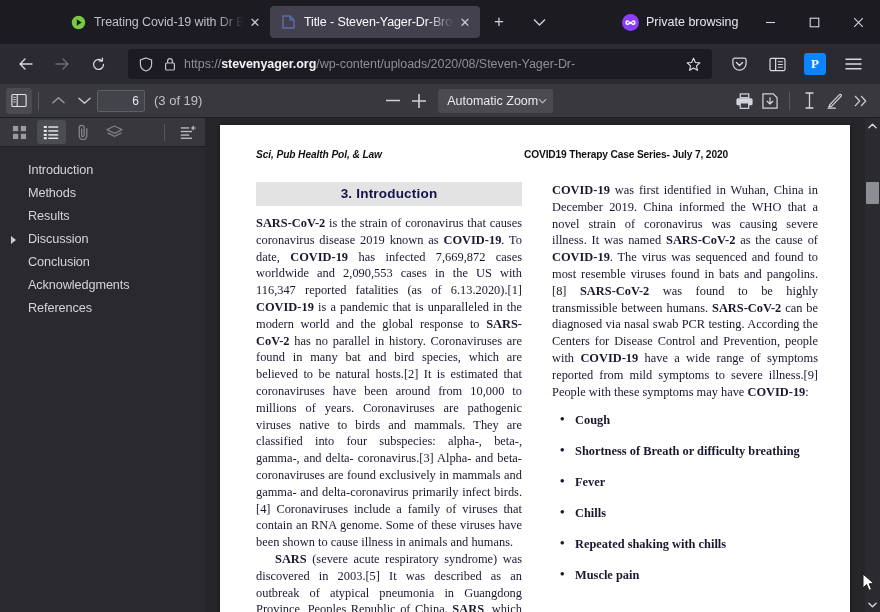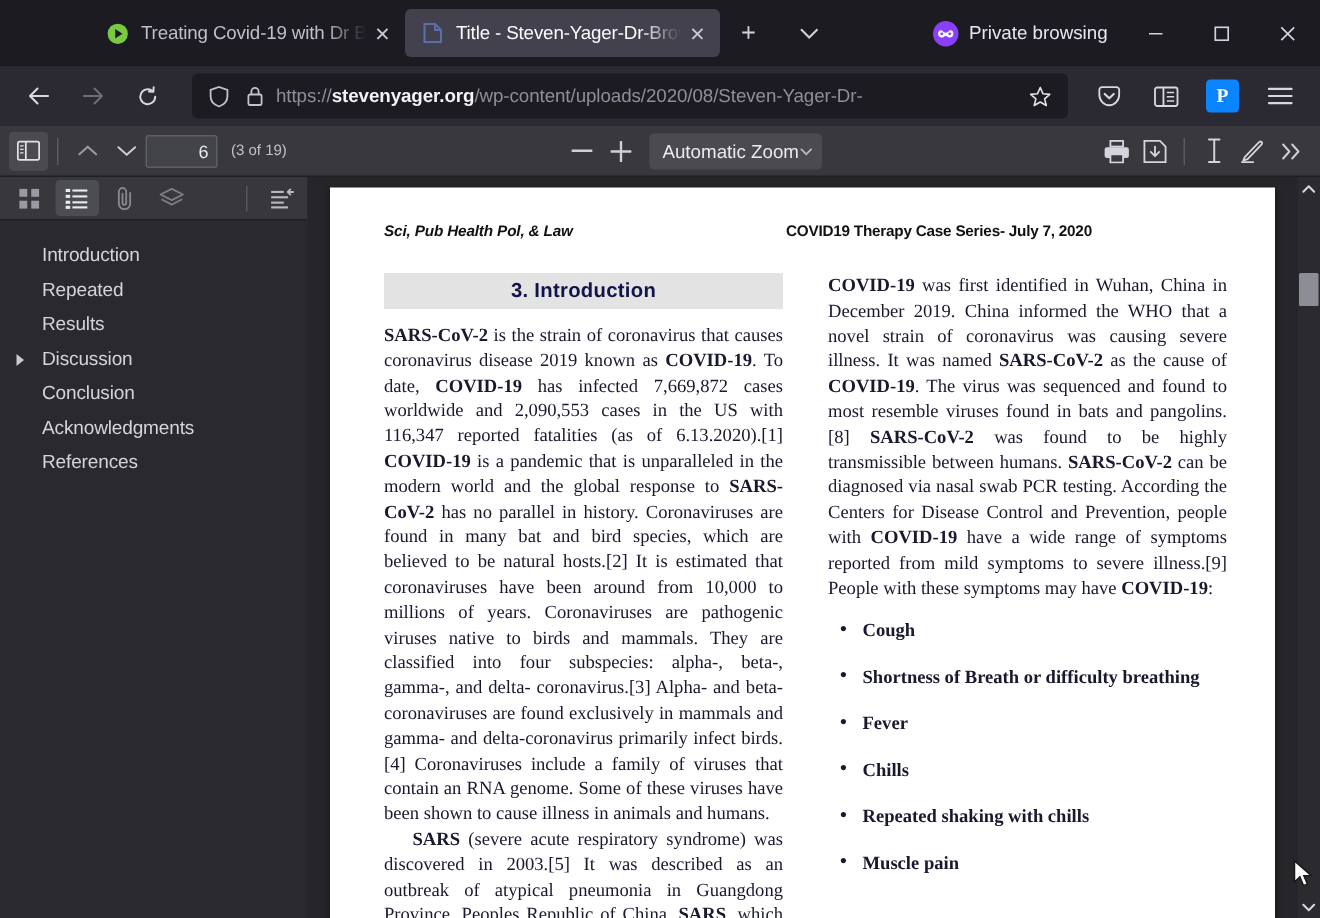--- a/index.html
+++ b/index.html
@@ -116,21 +116,21 @@
     color: #d0d0d6; border-radius: 3px; font-size: 13px;
   }
   .tbbtn.pressed { background: #4a4a50; }
   .tbsep { width: 1px; height: 18px; background: #5a5a60; margin: 0 6px; }
   .pagenum {
     width: 48px; height: 22px; background: #43434a;
     border: 1px solid #5e5e66; border-radius: 2px;
     color: #e8e8ee; font-size: 12px; text-align: right;
     padding-right: 5px; line-height: 20px;
   }
-  .pagecount { color: #c0c0c8; font-size: 10px; margin-left: 9px; white-space: nowrap; }
+  .pagecount { color: #c0c0c8; font-size: 13px; margin-left: 9px; white-space: nowrap; }
   .zoomsel {
     height: 24px; background: #4a4a50; border-radius: 3px;
     display: flex; align-items: center; padding: 0 6px 0 9px;
     color: #e9e9ef; font-size: 12.5px; margin-left: 6px;
   }
   .zoomsel .chev { font-size: 9px; color: #b8b8c0; }
   .tbspacer { flex: 1 1 auto; }
 
   
   .sidebar {
@@ -476,21 +476,21 @@
             <path d="M16.4 3.2 L12.8 3.2 M14.4 1.4 L12.6 3.2 L14.4 5" fill="none" stroke="#b9b9c2" stroke-width="1.3" stroke-linecap="round" stroke-linejoin="round"></path>
           </svg>
       </div>
     </div>
 
     <div class="outline">
       <div class="ol-item">
         <span>Introduction</span>
       </div>
       <div class="ol-item">
-        <span>Repeated</span>
+        <span>Methods</span>
       </div>
       <div class="ol-item">
         <span>Results</span>
       </div>
       <div class="ol-item">
         <span class="ol-tri"></span>
         <span>Discussion</span>
       </div>
       <div class="ol-item">
         <span>Conclusion</span>

